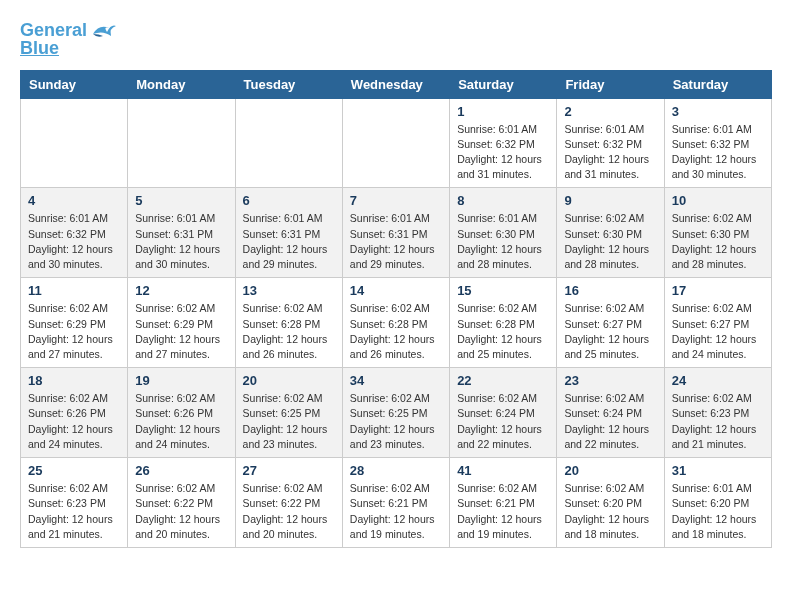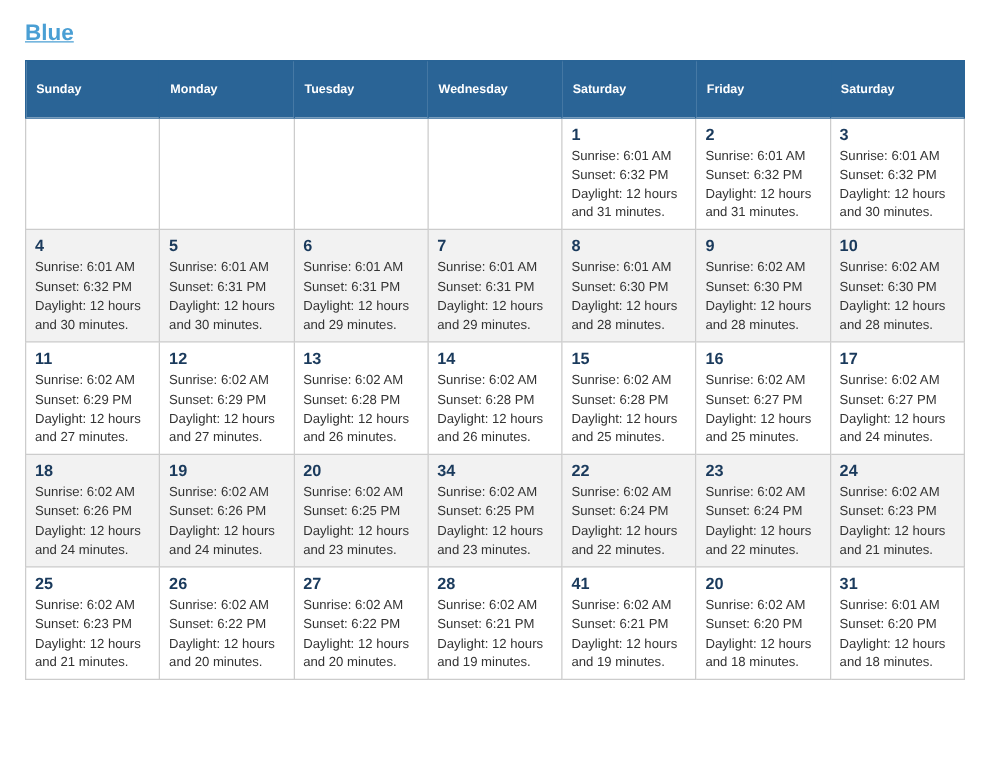--- a/index.html
+++ b/index.html
@@ -49,22 +49,22 @@
     }
     table {
       width: 100%;
       border-collapse: collapse;
       table-layout: fixed;
     }
     th {
       background-color: #2a6496;
       color: #fff;
       text-align: left;
-      padding: 17px 8px;
-      font-size: 10px;
+      padding: 6px 8px;
+      font-size: 13px;
       border: 1px solid #2a6496;
     }
     td {
       border: 1px solid #ccc;
       vertical-align: top;
       padding: 5px 7px;
       font-size: 11px;
       color: #333;
       min-height: 80px;
       height: 80px;
@@ -93,20 +93,29 @@
     td.empty {
       background-color: inherit;
     }
   </style>
 </head>
 <body>
 
 <div class="header">
   <div class="logo">
     <div style="display:flex;flex-direction:column;align-items:flex-start;">
+      <div style="display:flex;align-items:center;">
+        <span class="logo-text">
+          <span>General</span>
+        </span>
+        <svg class="logo-bird" viewBox="0 0 28 22" fill="none" xmlns="http://www.w3.org/2000/svg">
+          <path d="M4 14 Q10 4 20 8 Q14 6 18 12 Q22 4 27 6 Q20 8 22 16 Q14 10 4 14Z" fill="#4a9fd4"></path>
+          <path d="M4 14 Q8 18 14 16 Q10 14 4 14Z" fill="#2a6496"></path>
+        </svg>
+      </div>
       <span class="logo-text" style="color:#4a9fd4;margin-top:-4px;text-decoration:underline;">Blue</span>
     </div>
   </div>
   <div class="title-block">
     <div class="month-year"></div>
     <div class="location"></div>
   </div>
 </div>
 
 <table>

